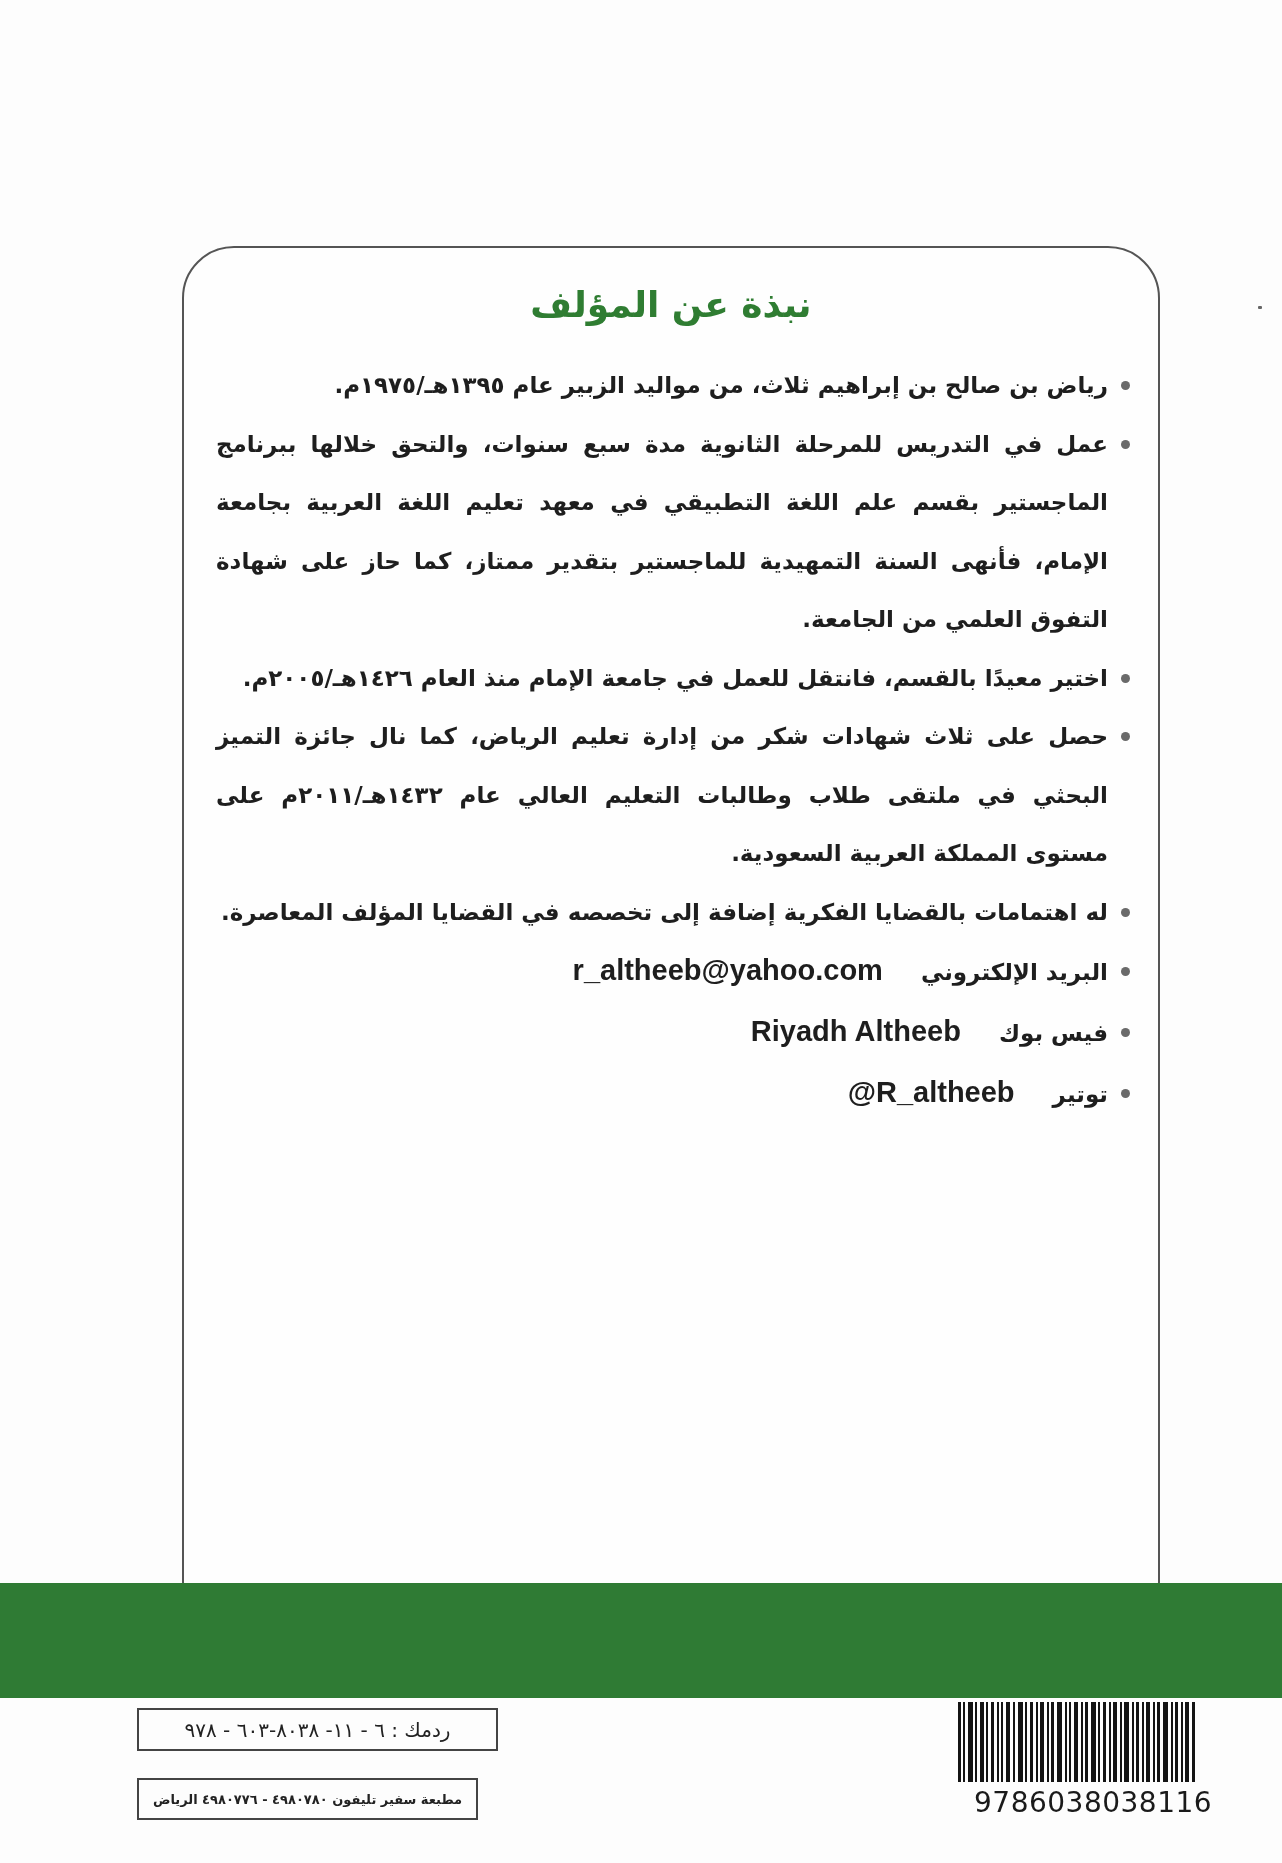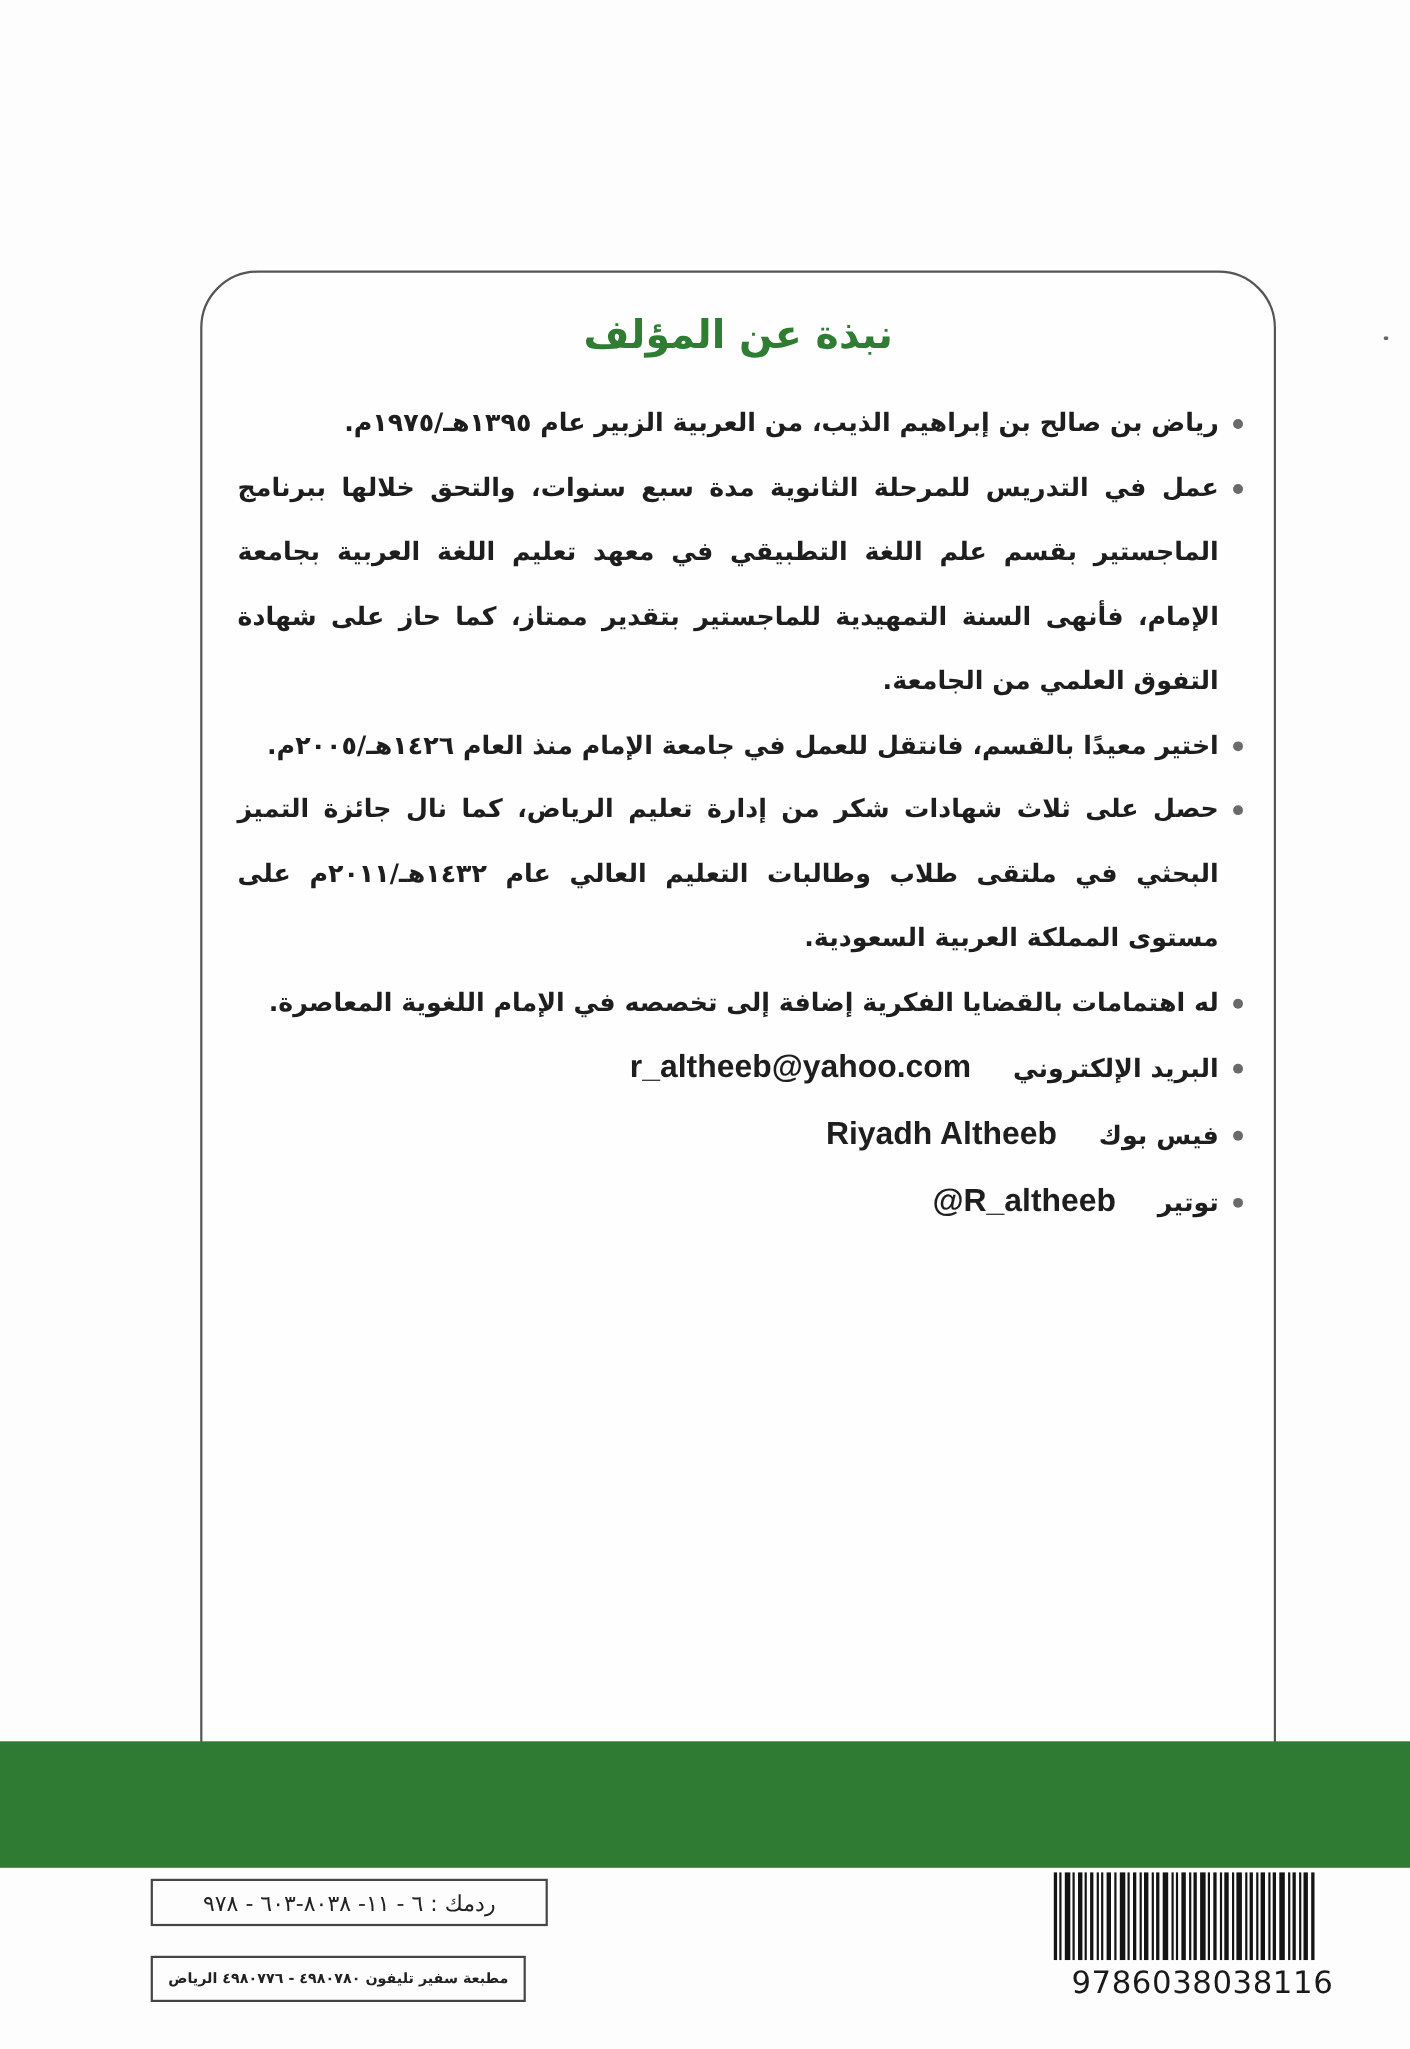--- a/index.html
+++ b/index.html
@@ -181,37 +181,37 @@
 <body>
 
 <div class="stray-mark"></div>
 
 <section class="bio-panel">
   <h2 class="bio-title" style="margin:0;">نبذة عن المؤلف</h2>
 
   <ul class="bio-list">
     <li class="bio-item">
       <span class="bullet"></span>
-      <span>رياض بن صالح بن إبراهيم الذيب، من العربية الزبير عام ١٣٩٥هـ/١٩٧٥م.</span>
+      <span>رياض بن صالح بن إبراهيم ثلاث، من مواليد الزبير عام ١٣٩٥هـ/١٩٧٥م.</span>
     </li>
     <li class="bio-item">
       <span class="bullet"></span>
       <span>عمل في التدريس للمرحلة الثانوية مدة سبع سنوات، والتحق خلالها ببرنامج الماجستير بقسم علم اللغة التطبيقي في معهد تعليم اللغة العربية بجامعة الإمام، فأنهى السنة التمهيدية للماجستير بتقدير ممتاز، كما حاز على شهادة التفوق العلمي من الجامعة.</span>
     </li>
     <li class="bio-item">
       <span class="bullet"></span>
       <span>اختير معيدًا بالقسم، فانتقل للعمل في جامعة الإمام منذ العام ١٤٢٦هـ/٢٠٠٥م.</span>
     </li>
     <li class="bio-item">
       <span class="bullet"></span>
       <span>حصل على ثلاث شهادات شكر من إدارة تعليم الرياض، كما نال جائزة التميز البحثي في ملتقى طلاب وطالبات التعليم العالي عام ١٤٣٢هـ/٢٠١١م على مستوى المملكة العربية السعودية.</span>
     </li>
     <li class="bio-item">
       <span class="bullet"></span>
-      <span>له اهتمامات بالقضايا الفكرية إضافة إلى تخصصه في الإمام اللغوية المعاصرة.</span>
+      <span>له اهتمامات بالقضايا الفكرية إضافة إلى تخصصه في القضايا المؤلف المعاصرة.</span>
     </li>
 
     <li class="contact-item">
       <span class="bullet"></span>
       <span class="contact-label">البريد الإلكتروني</span>
       <span class="contact-value">r_altheeb@yahoo.com</span>
     </li>
     <li class="contact-item">
       <span class="bullet"></span>
       <span class="contact-label">فيس بوك</span>

